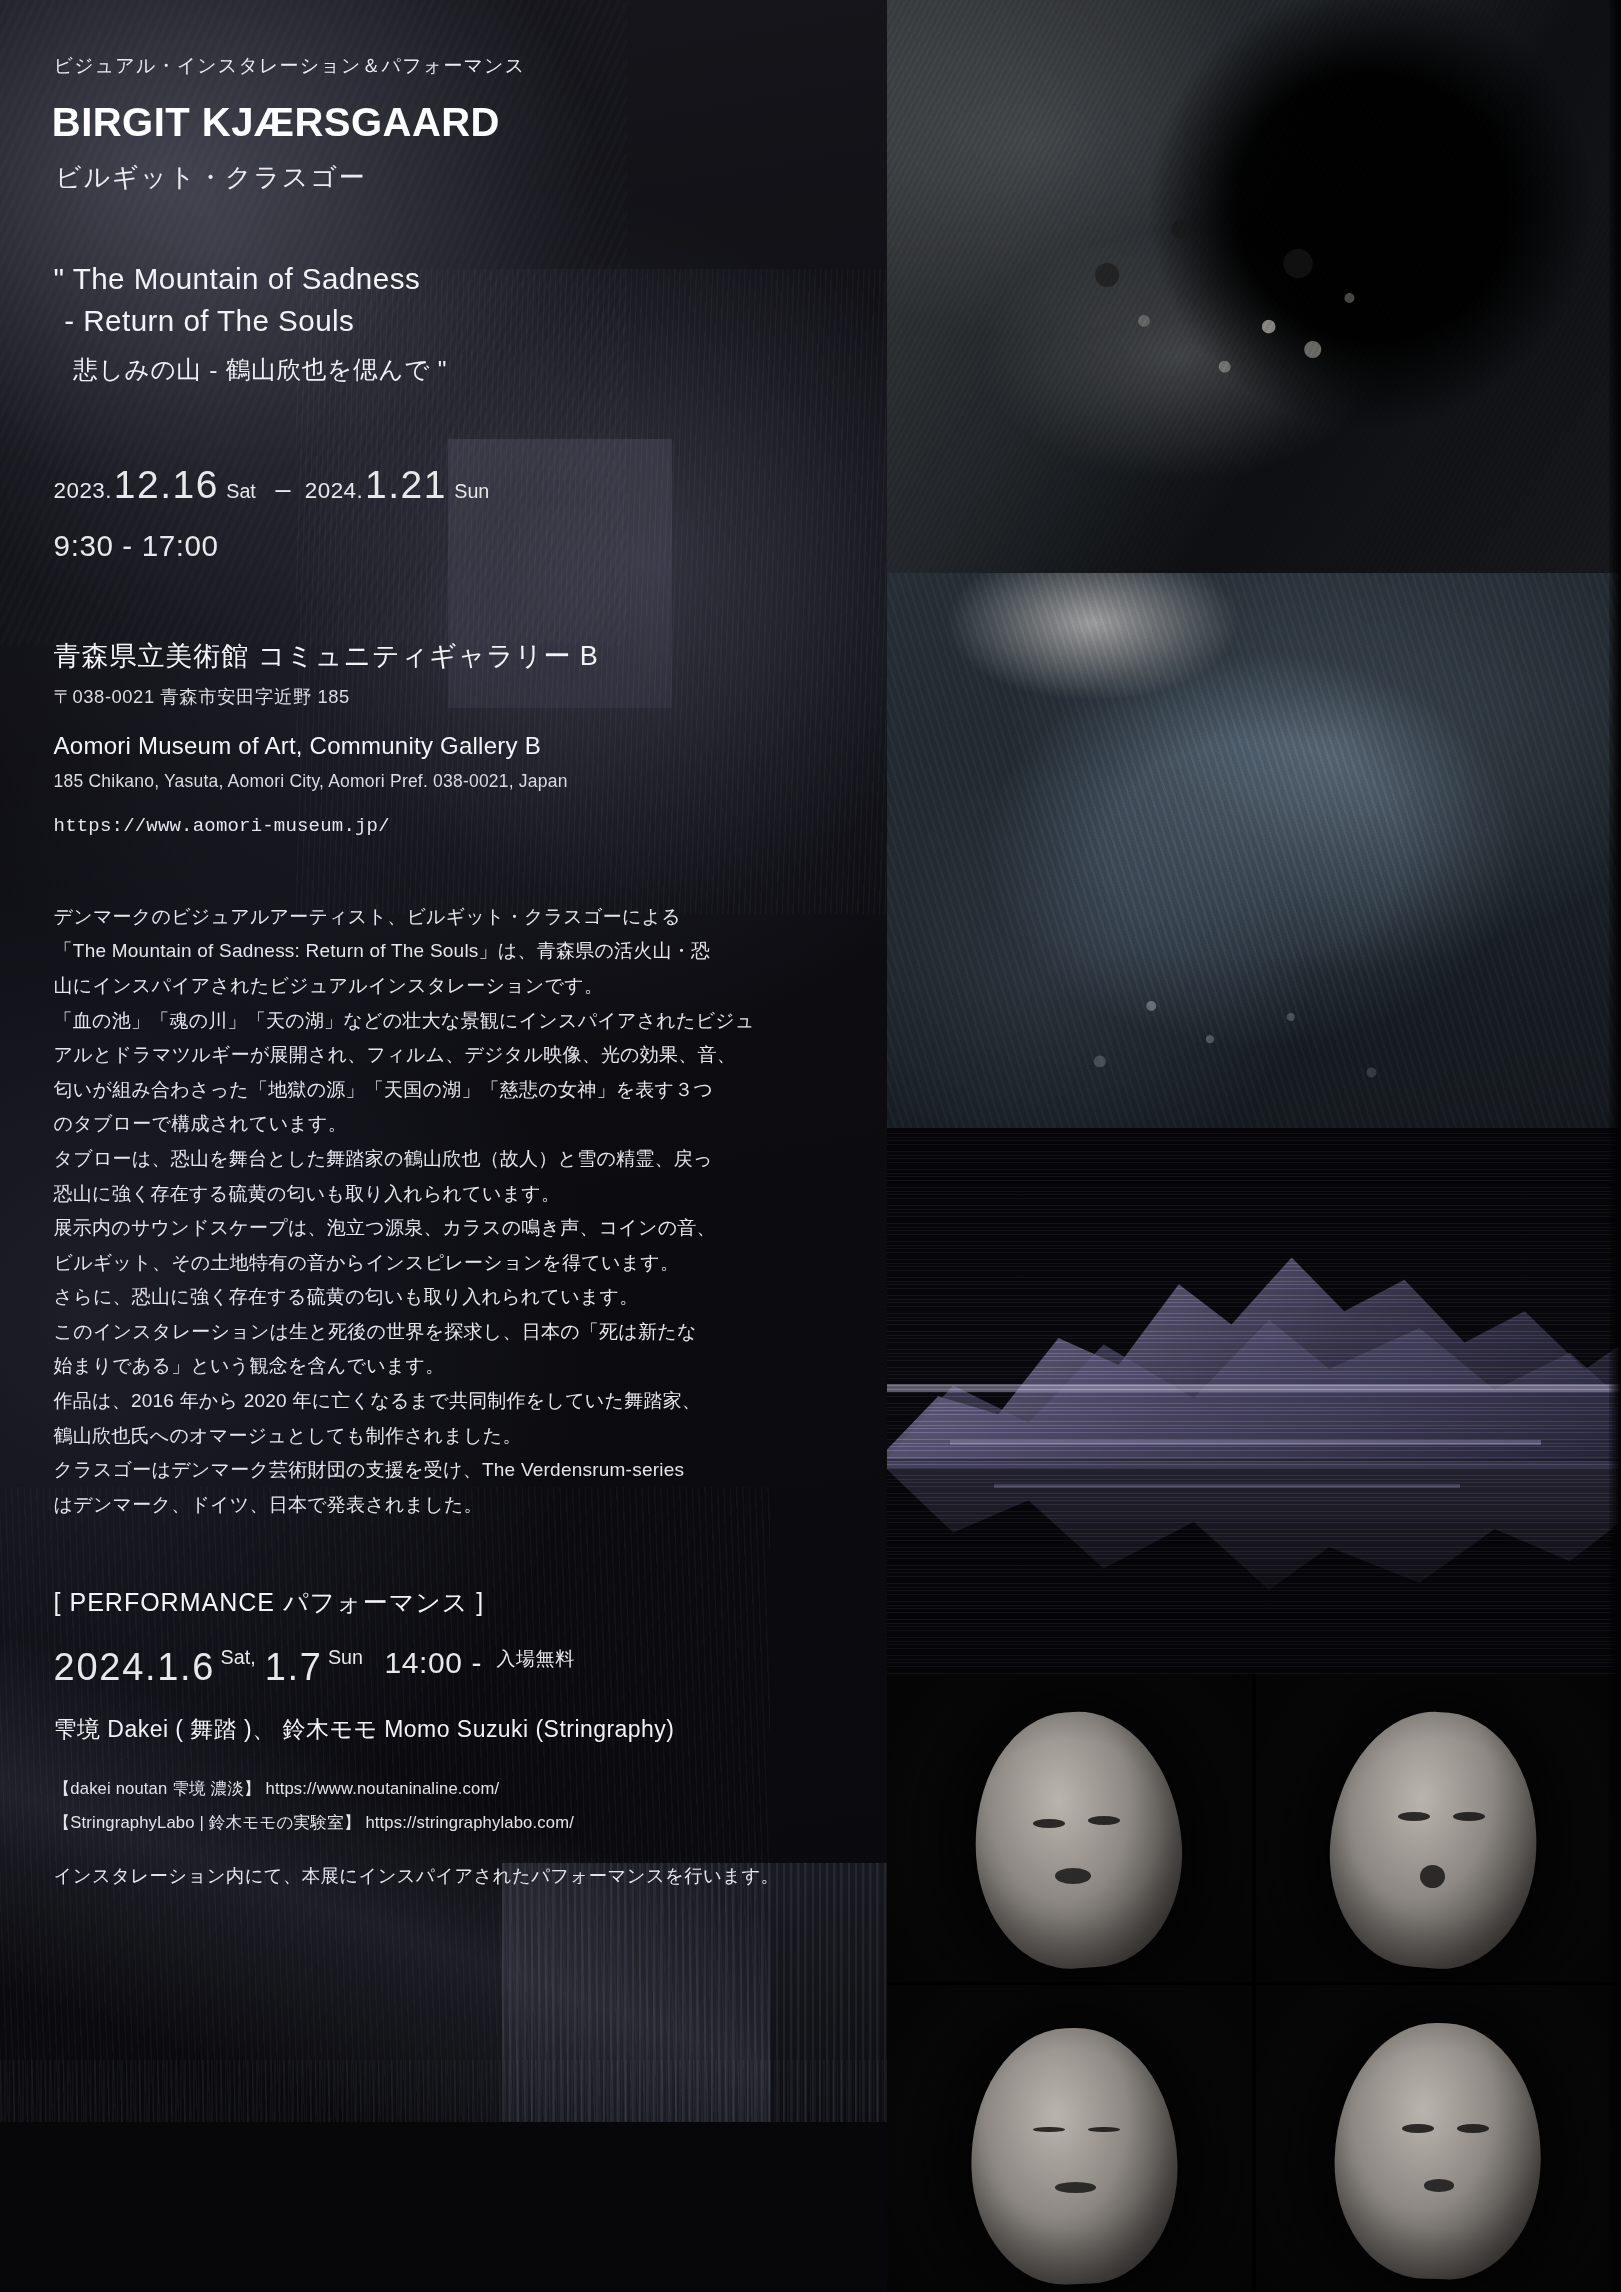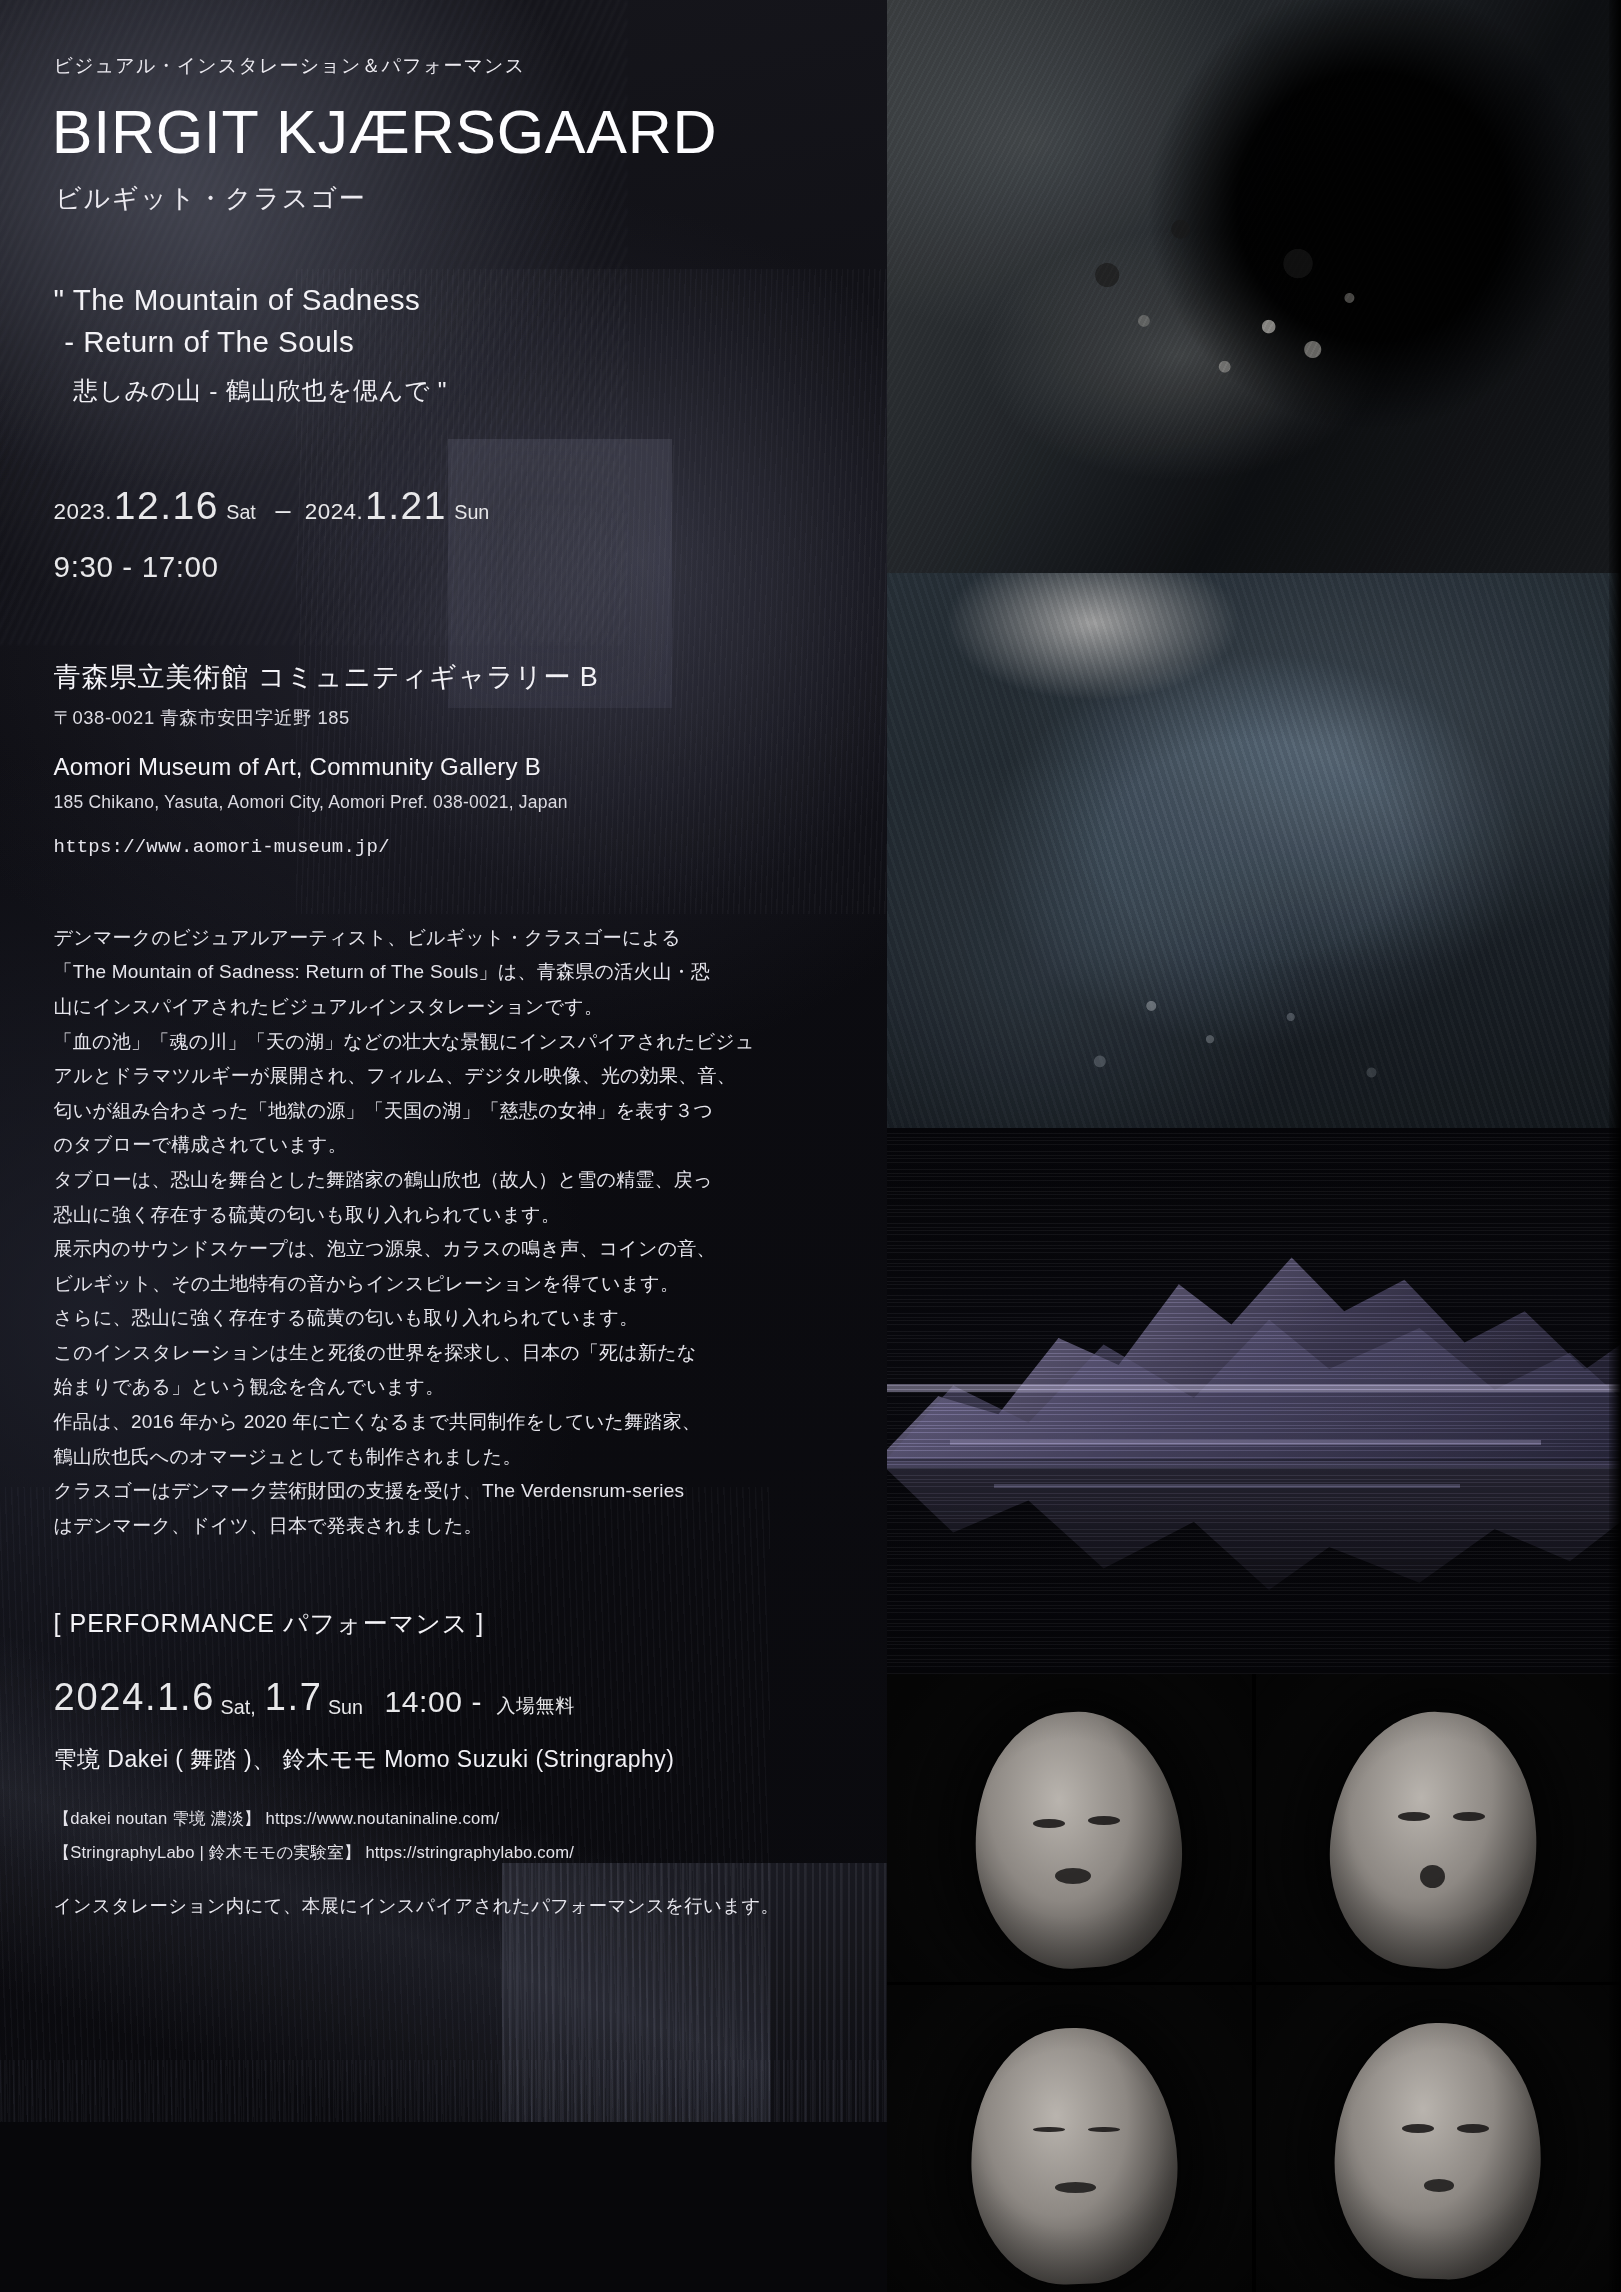--- a/index.html
+++ b/index.html
@@ -72,21 +72,21 @@
     background: repeating-linear-gradient(90deg, rgba(120,126,150,0.07) 0px, rgba(120,126,150,0.07) 0.9px, rgba(0,0,0,0) 1.8px, rgba(0,0,0,0) 4.5px);
   }
 
   .content { position: relative; z-index: 3; padding: 39px 50px 0 50px; }
 
   .kicker {
     font-size: 19px; letter-spacing: 0.06em; color: #eceaf0;
     margin: 14.3px 0 0 3.6px; font-weight: 400;
   }
   h1.artist {
-    font-size: 61px; line-height: 1.0; font-weight: 400;
+    font-size: 40px; line-height: 1.0; font-weight: 700;
     letter-spacing: 0.012em; margin: 23px 0 0 1.8px; color: #fdfdff;
   }
   .artist-jp {
     font-size: 26px; letter-spacing: 0.07em; margin: 18px 0 0 5px; color: #eceaf0;
     font-weight: 400;
   }
   .title-block { margin: 63px 0 0 3.6px; }
   .title-en {
     font-size: 29.6px; line-height: 1.42; color: #f3f2f6; letter-spacing: 0.015em;
     font-weight: 400;
@@ -111,21 +111,21 @@
   .venue-url { font-size: 19px; margin-top: 23px; letter-spacing: 0.01em; color: #e6e5ec; font-family: Liberation Mono, monospace; }
 
   .body-copy {
     margin: 63px 0 0 3.6px; width: 752px;
     font-size: 19px; line-height: 1.82; color: #e6e5ec; letter-spacing: 0.012em;
   }
   .body-copy p { margin: 0; }
 
   .perf { margin: 64px 0 0 3.6px; }
   .perf-head { font-size: 25px; letter-spacing: 0.04em; color: #f4f3f7; }
-  .perf-date { margin-top: 36px; display: flex; align-items: flex-end; flex-wrap: wrap; }
+  .perf-date { margin-top: 27px; display: flex; align-items: flex-start; flex-wrap: wrap; }
   .perf-date .big { font-size: 38px; letter-spacing: 0.045em; }
   .perf-date .dow { font-size: 19.7px; padding: 0 9px 0 5.4px; }
   .perf-date .time { font-size: 30px; padding-left: 12.5px; letter-spacing: 0.02em; }
   .perf-date .free { font-size: 19px; padding-left: 14.3px; letter-spacing: 0.03em; }
   .perf-cast { font-size: 23px; margin-top: 25px; letter-spacing: 0.02em; color: #f2f1f6; }
   .perf-links { margin-top: 27px; font-size: 16.6px; line-height: 2.05; color: #e4e3ea; letter-spacing: 0.01em; }
   .perf-note { margin-top: 23px; font-size: 18.4px; letter-spacing: 0.02em; color: #e8e7ee; }
 
   
   .right {

